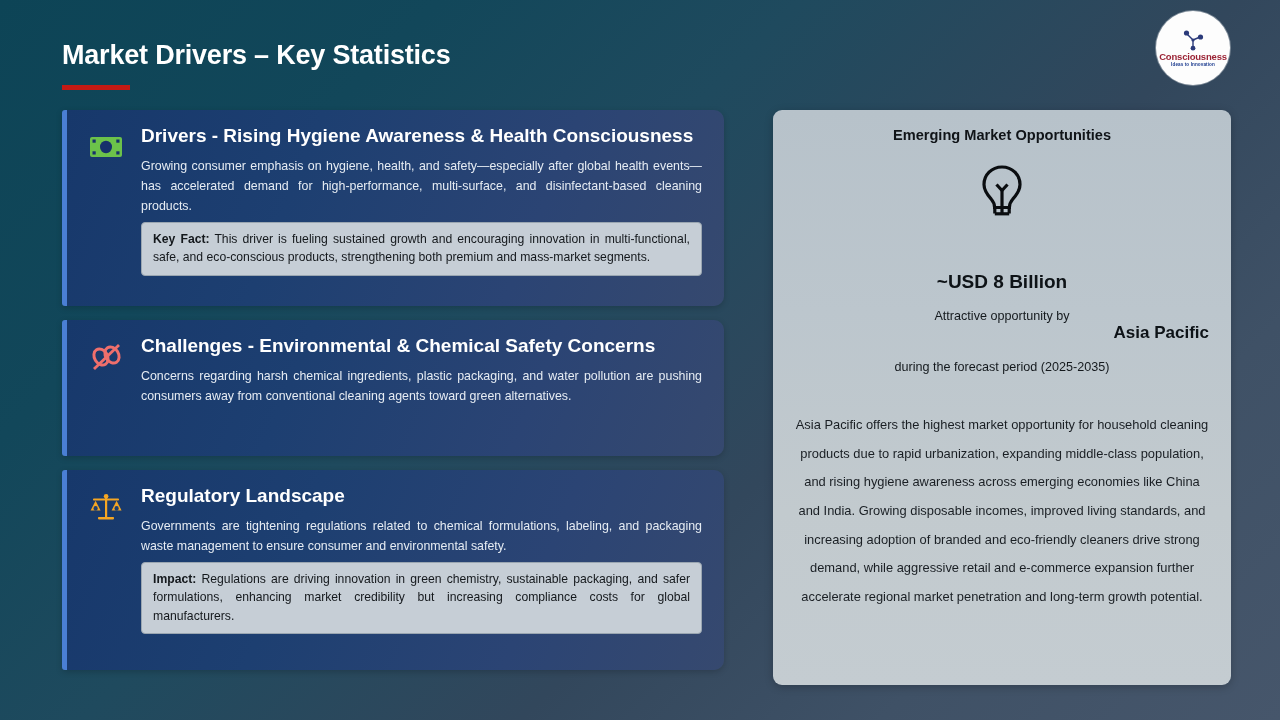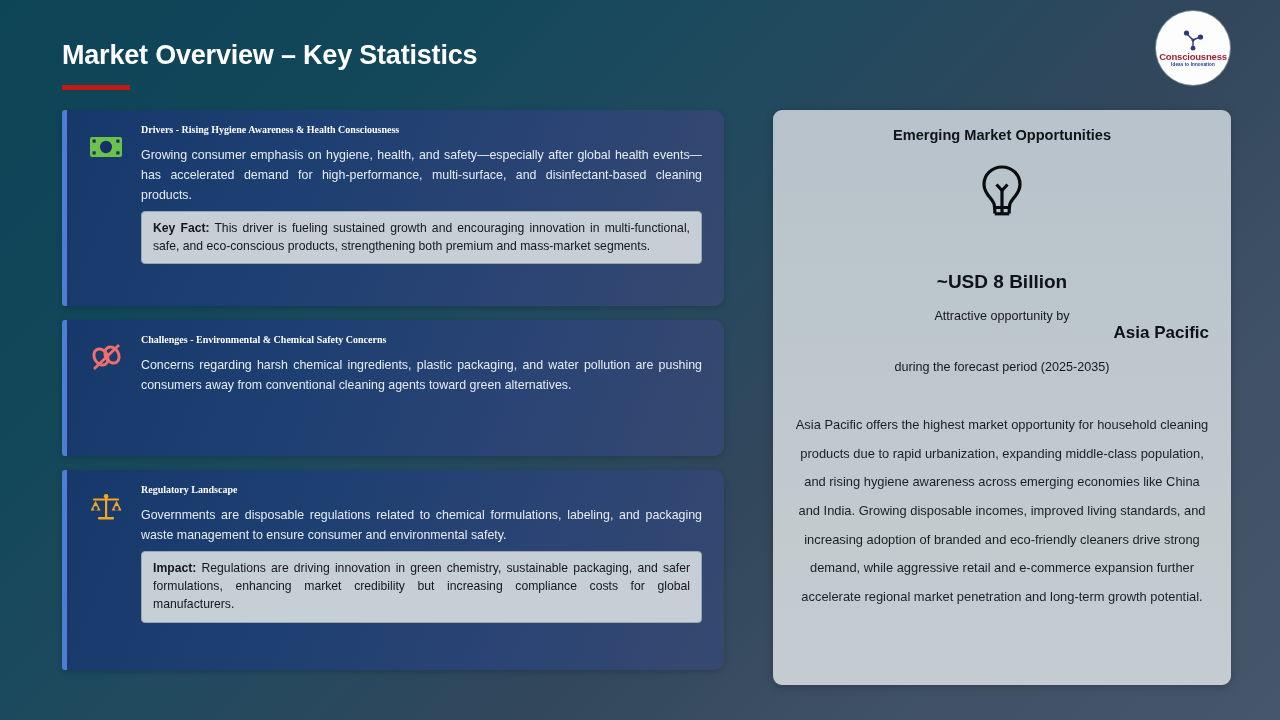--- a/index.html
+++ b/index.html
@@ -66,26 +66,25 @@
     margin-bottom: 14px;
     box-shadow: 0 2px 6px rgba(0,0,0,0.18);
   }
   .card-icon {
     position: absolute;
     left: 20px; top: 18px;
     width: 38px; height: 38px;
     display: flex; align-items: center; justify-content: center;
   }
   .card-title {
-    font-size: 10px;
+    font-size: 19px;
     font-weight: bold;
     color: #ffffff;
     line-height: 1.25;
     margin-bottom: 8px;
-    font-family: Liberation Serif, serif;
   }
   .card-body {
     font-size: 12.4px;
     color: #e6ecf3;
     line-height: 1.62;
     text-align: justify;
   }
   .note-box {
     margin-top: 6px;
     background: #c6ced6;
@@ -153,21 +152,21 @@
     margin-top: 37px;
     font-size: 12.9px;
     color: #1a1f24;
     line-height: 2.22;
     text-align: center;
   }
 </style>
 </head>
 <body>
 
-<div class="page-title">Market Overview – Key Statistics</div>
+<div class="page-title">Market Drivers – Key Statistics</div>
 <div class="title-rule"></div>
 
 <div class="logo">
   <svg class="logo-mark" viewBox="0 0 26 22">
     <line x1="7" y1="5" x2="13" y2="11" stroke="#2b3a7a" stroke-width="1.4"></line>
     <line x1="13" y1="11" x2="20" y2="8" stroke="#2b3a7a" stroke-width="1.4"></line>
     <line x1="13" y1="11" x2="13" y2="19" stroke="#2b3a7a" stroke-width="1.4"></line>
     <circle cx="6.5" cy="4" r="2.6" fill="#2b3a7a"></circle>
     <circle cx="20.5" cy="8" r="2.6" fill="#2b3a7a"></circle>
     <circle cx="13" cy="19.2" r="2.4" fill="#2b3a7a"></circle>
@@ -220,21 +219,21 @@
           <rect x="4" y="6.4" width="26" height="2.2" rx="0.8"></rect>
           <circle cx="17.1" cy="4.2" r="2.3"></circle>
           <path d="M6.6 8.8 L1.6 18.5 L11.6 18.5 Z"></path>
           <path d="M27.6 8.8 L22.6 18.5 L32.6 18.5 Z"></path>
         </g>
         <ellipse cx="6.6" cy="16.4" rx="2.1" ry="2.4" fill="#1d3f71"></ellipse>
         <ellipse cx="27.6" cy="16.4" rx="2.1" ry="2.4" fill="#1d3f71"></ellipse>
       </svg>
     </div>
     <div class="card-title">Regulatory Landscape</div>
-    <div class="card-body">Governments are disposable regulations related to chemical formulations, labeling, and packaging waste management to ensure consumer and environmental safety.</div>
+    <div class="card-body">Governments are tightening regulations related to chemical formulations, labeling, and packaging waste management to ensure consumer and environmental safety.</div>
     <div class="note-box">
       <b>Impact:</b><span> Regulations are driving innovation in green chemistry, sustainable packaging, and safer formulations, enhancing market credibility but increasing compliance costs for global manufacturers.</span>
     </div>
   </div>
 
 </div>
 
 <div class="right-panel">
   <div class="panel-title">Emerging Market Opportunities</div>
 

